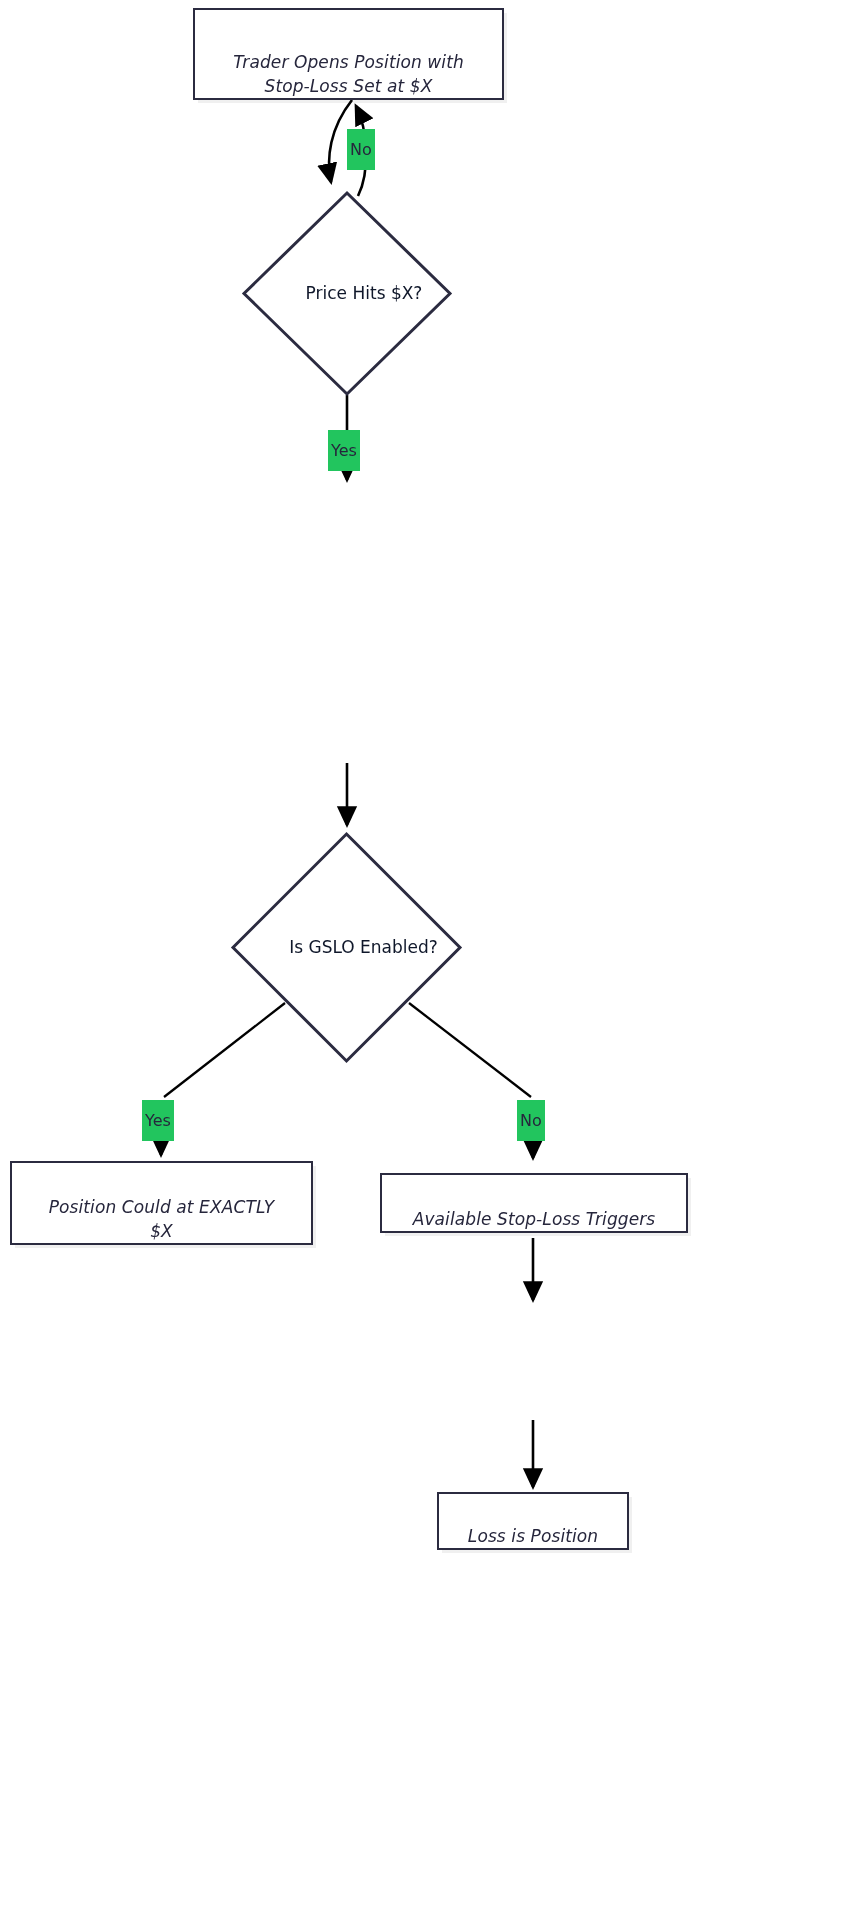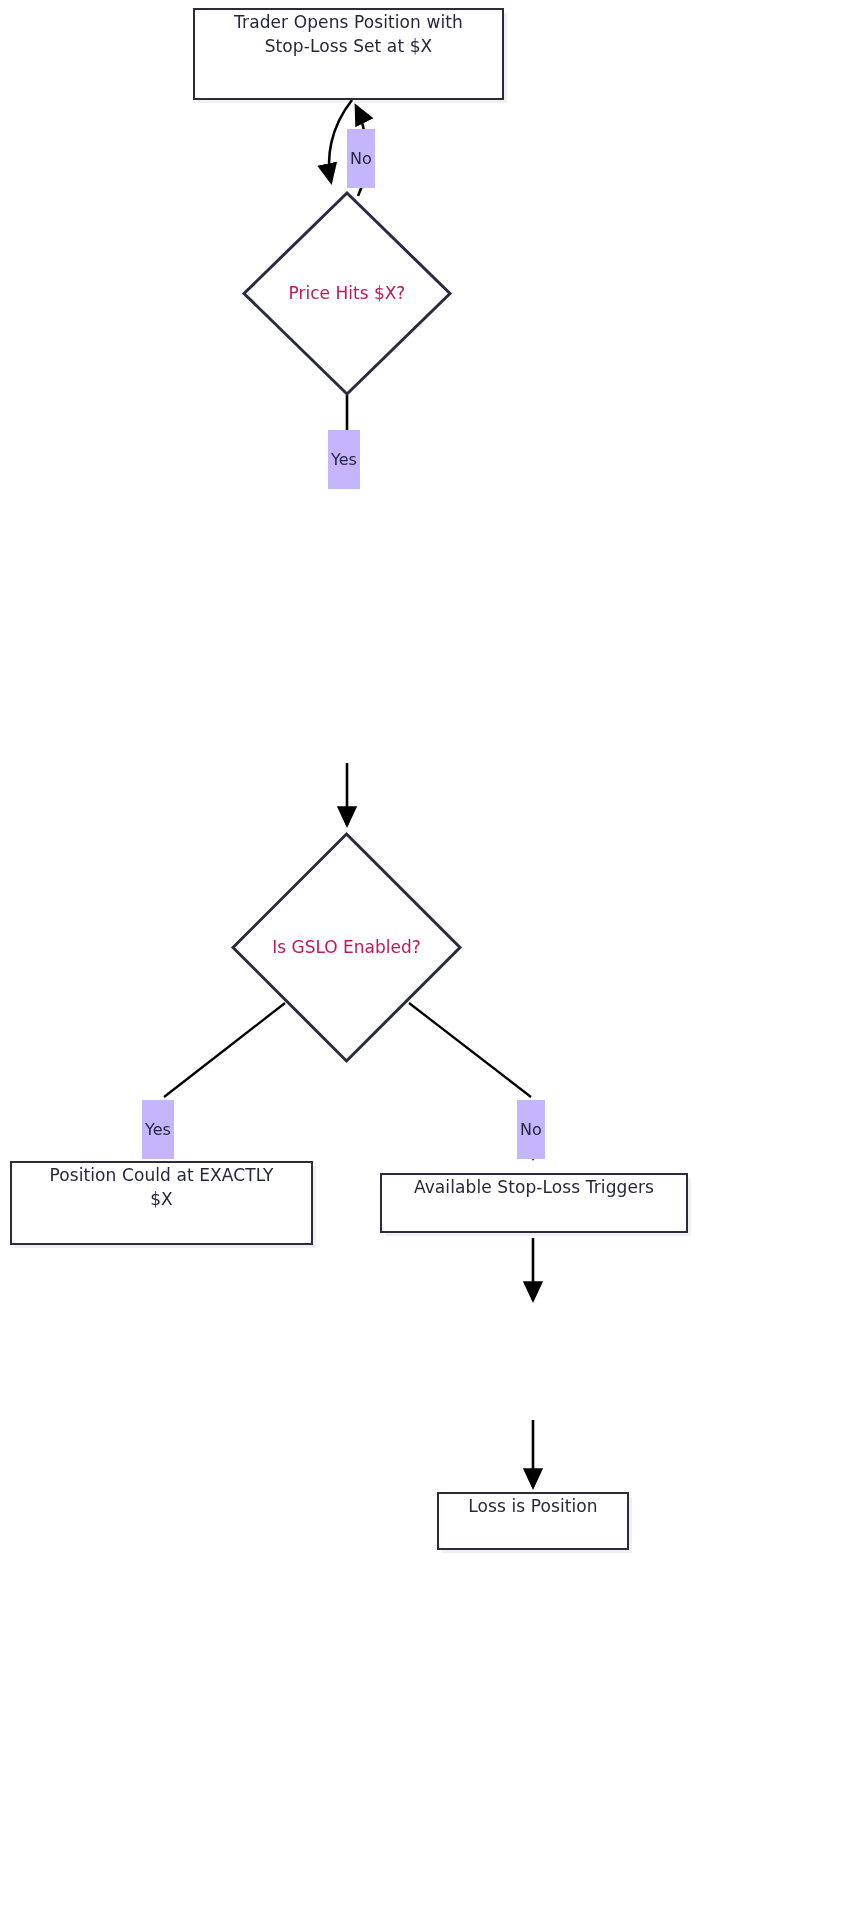--- a/index.html
+++ b/index.html
@@ -23,23 +23,24 @@
     left: 0;
     top: 0;
     width: 855px;
     height: 1920px;
     overflow: visible;
   }
   .node {
     position: absolute;
     box-sizing: border-box;
     display: flex;
-    align-items: flex-start;
+    align-items: flex-end;
     justify-content: center;
     text-align: center;
+    font-style: italic;
   }
   .node-box {
     border: 2.2px solid #2b2b40;
     background: #ffffff;
     box-shadow: 4px 4px 0 -1px rgba(0,0,0,0.06);
   }
   .node-label {
     color: #26263c;
     font-size: 17px;
     line-height: 1.42;
@@ -52,40 +53,40 @@
   }
   .diamond-shape {
     position: absolute;
     left: 0;
     top: 0;
     width: 100%;
     height: 100%;
   }
   .diamond-text {
     position: absolute;
-    left: 0;
+    left: 17px;
     top: 0;
     width: 100%;
     height: 100%;
     display: flex;
     align-items: center;
     justify-content: center;
-    color: #be185d;
+    color: #0f172a;
     font-size: 17px;
     line-height: 1.42;
     white-space: pre-line;
     text-align: center;
   }
   .edge-label {
     position: absolute;
-    background: #c4b5fd;
+    background: #22c55e;
     color: #26263c;
     font-size: 16px;
     line-height: 1.45;
-    padding: 18px 3px;
+    padding: 9px 3px;
     white-space: nowrap;
   }
 </style>
 </head>
 <body>
 
 <div id="flow-root">
 
   <svg class="edges" viewBox="0 0 855 1920">
     <defs>

